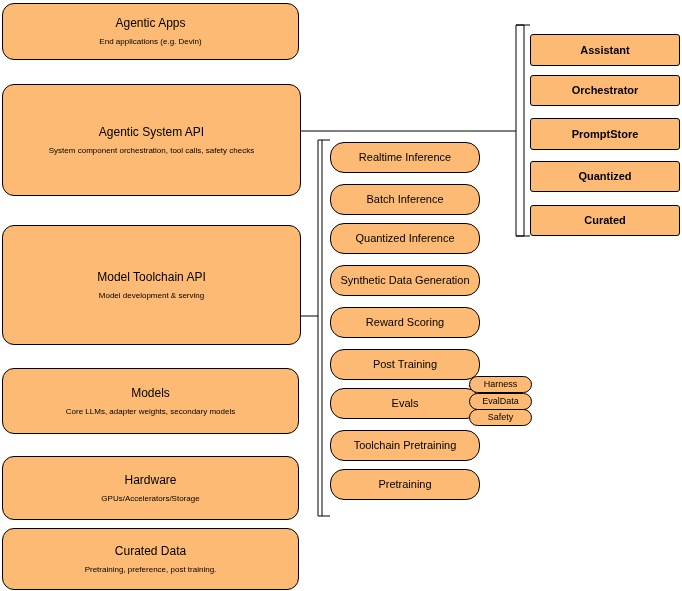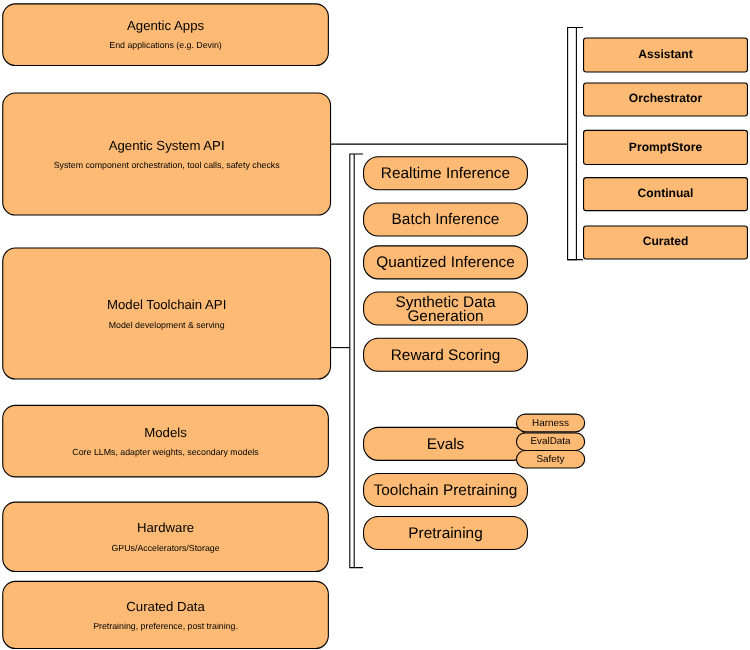--- a/index.html
+++ b/index.html
@@ -41,21 +41,21 @@
     font-size: 12px;
     line-height: 15px;
   }
   .stack-sub {
     font-size: 8px;
     line-height: 11px;
     margin-top: 5px;
   }
   .pill-node {
     border-radius: 14px;
-    font-size: 14px;
+    font-size: 11px;
     line-height: 13px;
   }
   .right-node {
     border-radius: 3px;
     font-size: 11px;
     line-height: 13px;
     font-weight: bold;
   }
   .small-pill {
     border-radius: 10px;
@@ -127,41 +127,44 @@
   </div>
   <div class="node pill-node" style="left:330px; top:223px; width:150px; height:31px;">
     <span>Quantized Inference</span>
   </div>
   <div class="node pill-node" style="left:330px; top:265px; width:150px; height:31px;">
     <span>Synthetic Data Generation</span>
   </div>
   <div class="node pill-node" style="left:330px; top:307px; width:150px; height:31px;">
     <span>Reward Scoring</span>
   </div>
+  <div class="node pill-node" style="left:330px; top:349px; width:150px; height:31px;">
+    <span>Post Training</span>
+  </div>
   <div class="node pill-node" style="left:330px; top:388px; width:150px; height:31px;">
     <span>Evals</span>
   </div>
   <div class="node pill-node" style="left:330px; top:430px; width:150px; height:31px;">
     <span>Toolchain Pretraining</span>
   </div>
   <div class="node pill-node" style="left:330px; top:469px; width:150px; height:31px;">
     <span>Pretraining</span>
   </div>
 
   <div class="node right-node" style="left:530px; top:34px; width:150px; height:32px;">
     <span>Assistant</span>
   </div>
   <div class="node right-node" style="left:530px; top:75px; width:150px; height:31px;">
     <span>Orchestrator</span>
   </div>
   <div class="node right-node" style="left:530px; top:118px; width:150px; height:32px;">
     <span>PromptStore</span>
   </div>
   <div class="node right-node" style="left:530px; top:161px; width:150px; height:31px;">
-    <span>Continual</span>
+    <span>Quantized</span>
   </div>
   <div class="node right-node" style="left:530px; top:205px; width:150px; height:31px;">
     <span>Curated</span>
   </div>
 
   <div class="node small-pill" style="left:469px; top:376px; width:63px; height:17px;">
     <span>Harness</span>
   </div>
   <div class="node small-pill" style="left:469px; top:393px; width:63px; height:17px;">
     <span>EvalData</span>

